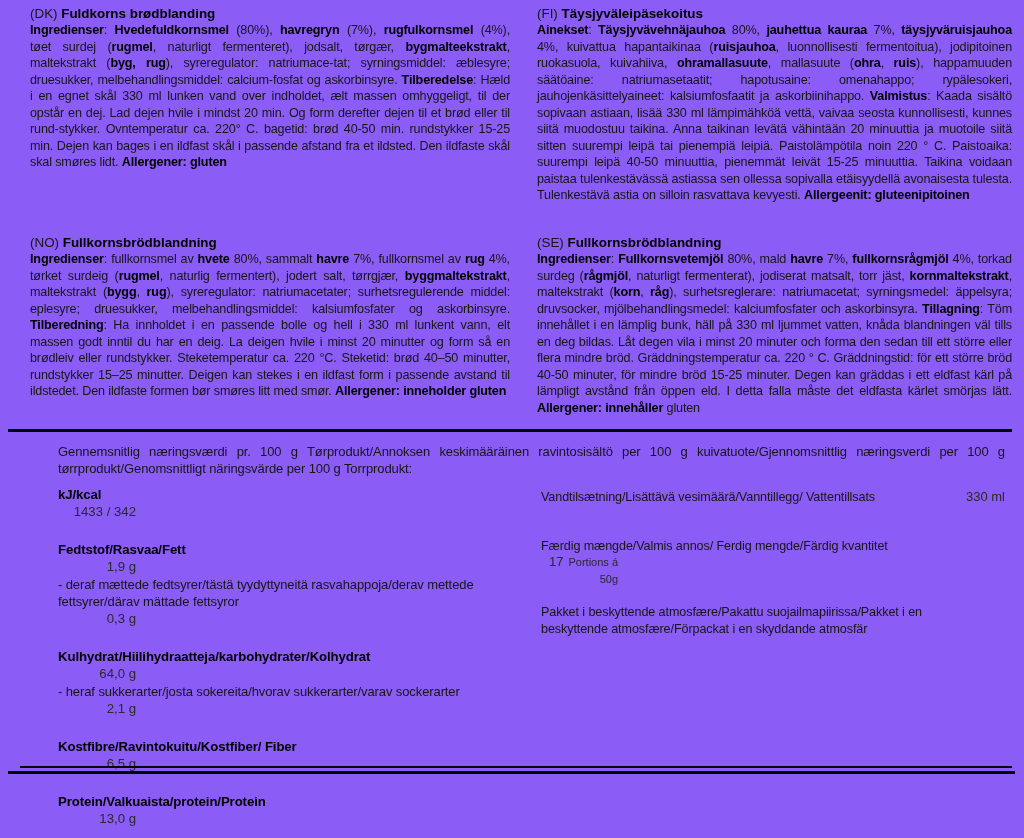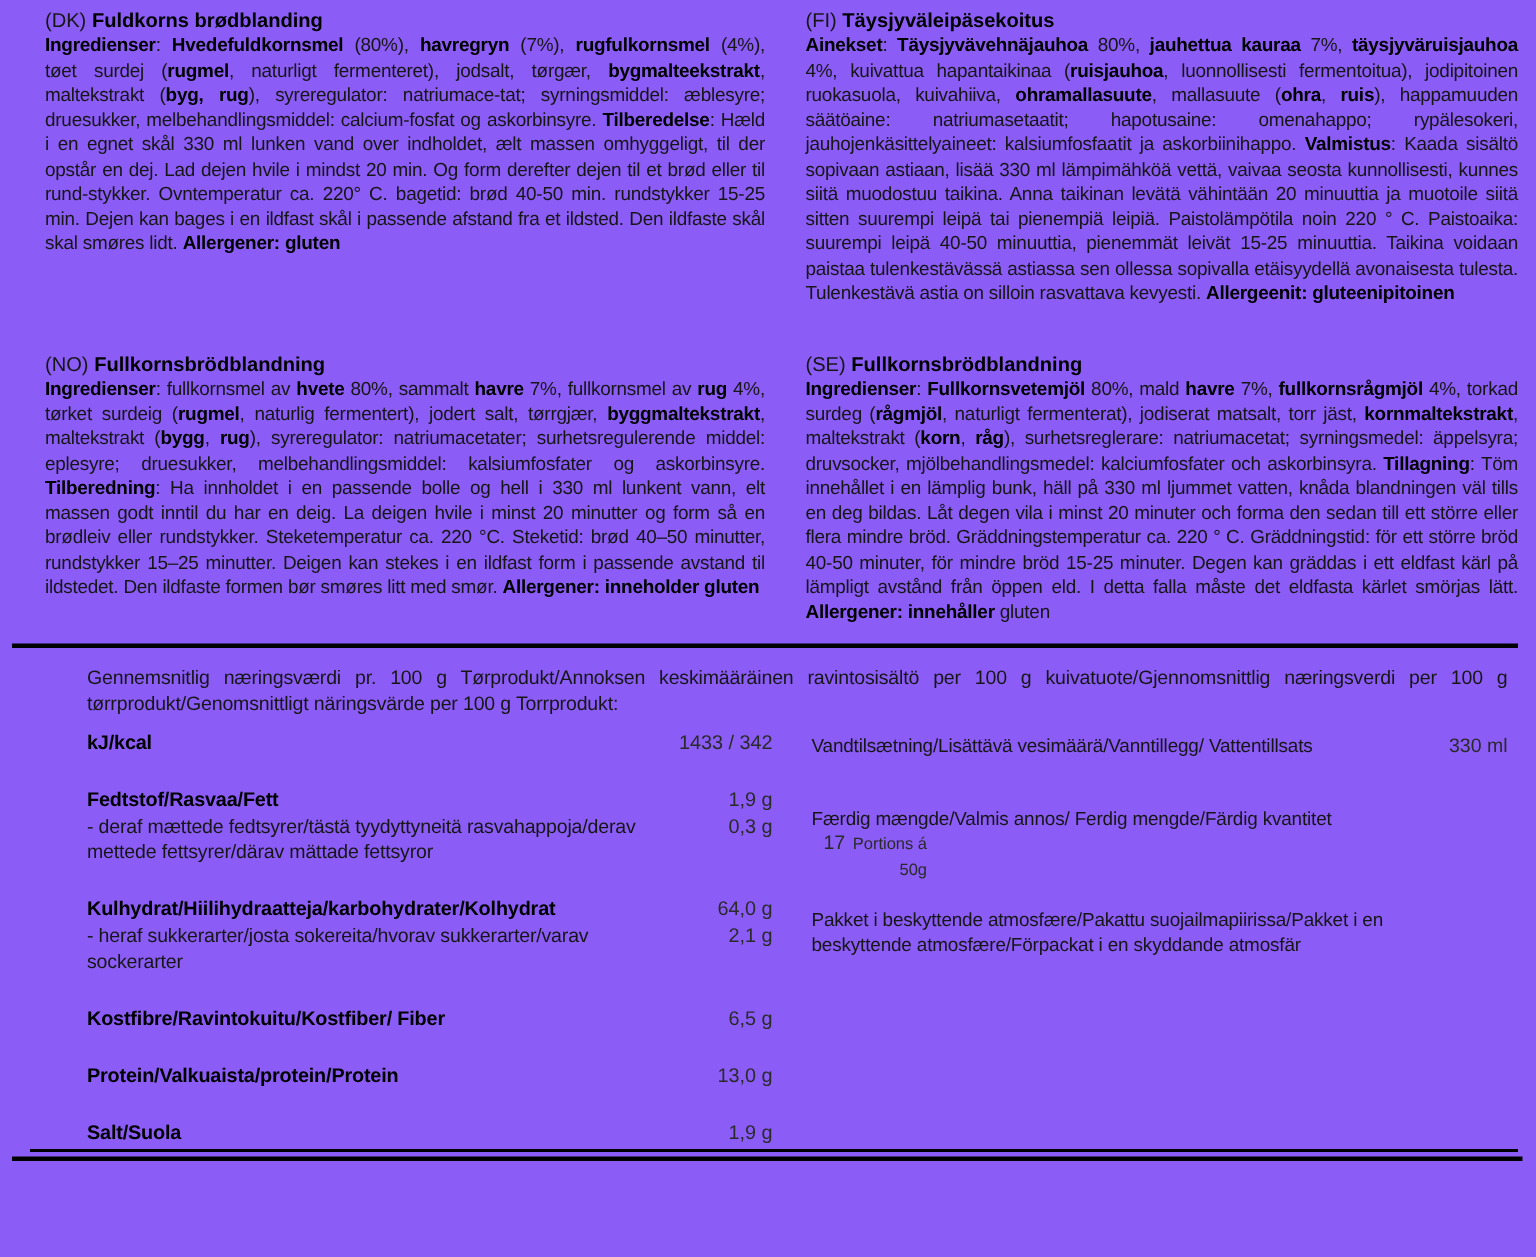--- a/index.html
+++ b/index.html
@@ -16,21 +16,21 @@
   .body b{font-weight:700;color:#000;}
 
   .rule-top{position:absolute;top:429px;left:8px;width:1004px;height:3px;background:#000;}
 
   .nutrition{position:absolute;top:441px;left:58px;width:947px;}
   .intro{margin:2px 0 0 0;font-size:13px;line-height:17px;text-align:justify;letter-spacing:-0.1px;}
   .grid{display:flex;margin-top:9px;}
   .ntable{width:457px;}
   .pinfo{margin-left:26px;flex:1;}
 
-  .n-row{display:flex;align-items:flex-start;margin-top:21px;}
+  .n-row{display:flex;align-items:flex-start;margin-top:21px;flex-direction:column;}
   .ntable .n-row:first-of-type{margin-top:0;}
   .ntable .n-row.sub{margin-top:1px;}
   .n-row .lbl{flex:1;font-size:13px;line-height:17px;letter-spacing:-0.1px;}
   .n-row .lbl.b{font-weight:700;color:#000;font-size:13.2px;}
   .n-row .val{width:78px;text-align:right;font-size:13.2px;line-height:17px;white-space:nowrap;color:#2a2a2a;}
 
   .p-row{display:flex;align-items:flex-start;}
   .pinfo div.p-row:nth-of-type(1){margin-top:3px;}
   .pinfo div.p-row:nth-of-type(2){margin-top:32px;flex-direction:column;}
   .pinfo div.p-row:nth-of-type(3){margin-top:17px;gap:16px;}

